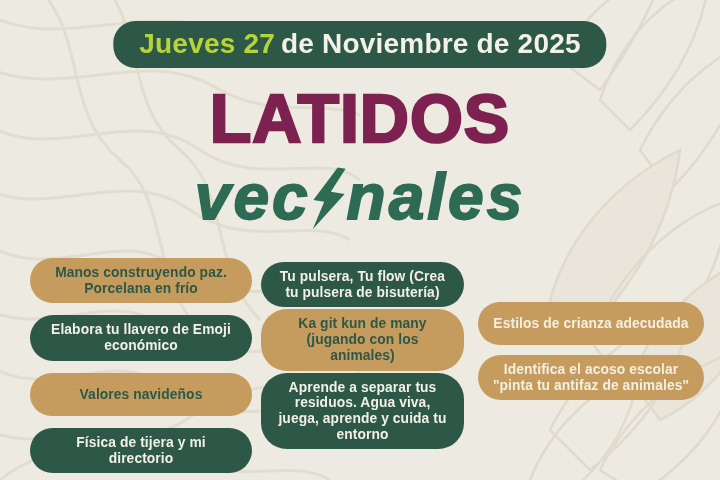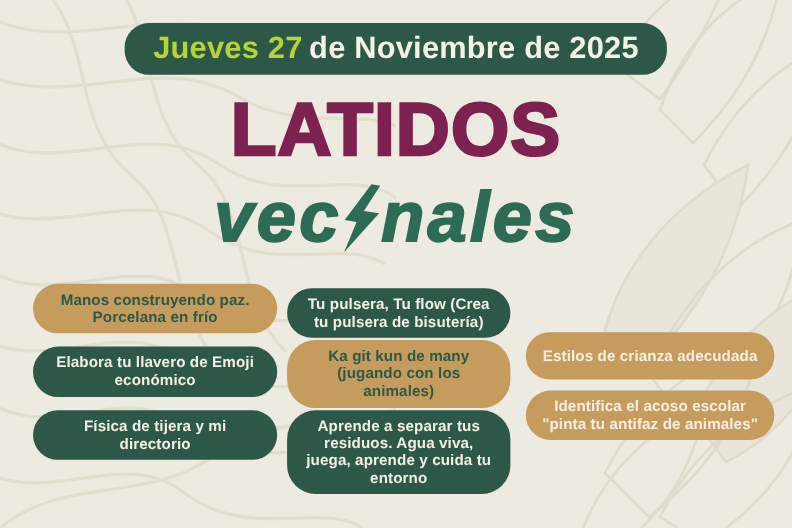--- a/index.html
+++ b/index.html
@@ -94,20 +94,21 @@
   <span>vec</span>
   <svg class="bolt" viewBox="0 0 60 130">
     <polygon points="38,0 0,72 22,72 8,130 60,50 32,50 54,0" fill="#2e6b54"></polygon>
   </svg>
   <span>nales</span>
 </div>
 
 <div class="col col-1">
     <div class="pill tan-green">Manos construyendo paz. Porcelana en frío</div>
     <div class="pill green">Elabora tu llavero de Emoji económico</div>
+    <div class="pill tan-green">Valores navideños</div>
     <div class="pill green">Física de tijera y mi directorio</div>
   </div>
 <div class="col col-2">
     <div class="pill green">Tu pulsera, Tu flow (Crea tu pulsera de bisutería)</div>
     <div class="pill tan-green">Ka git kun de many (jugando con los animales)</div>
     <div class="pill green">Aprende a separar tus residuos. Agua viva, juega, aprende y cuida tu entorno</div>
   </div>
 <div class="col col-3">
     <div class="pill tan-cream">Estilos de crianza adecudada</div>
     <div class="pill tan-cream">Identifica el acoso escolar "pinta tu antifaz de animales"</div>

